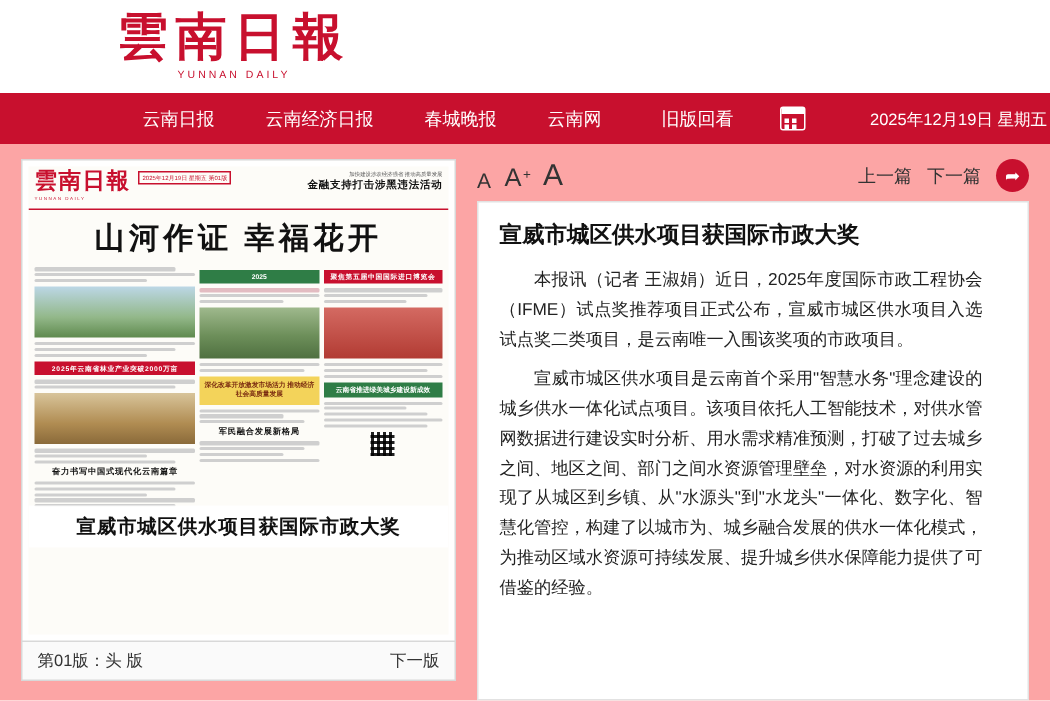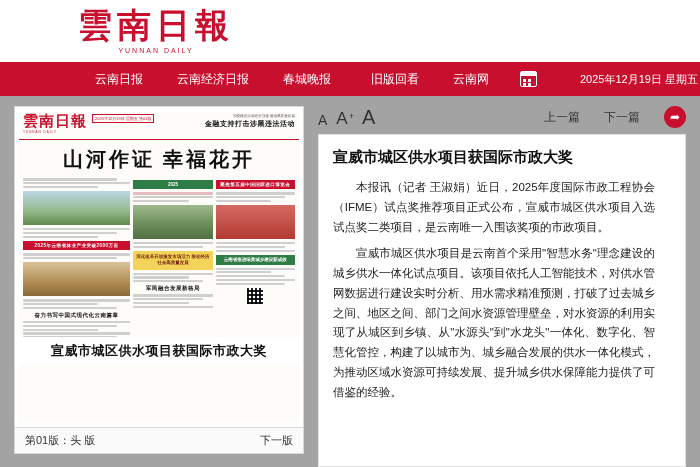--- a/index.html
+++ b/index.html
@@ -3,21 +3,21 @@
 <meta charset="utf-8">
 <style>
   * { box-sizing: border-box; }
   html, body {
     margin: 0; padding: 0;
     width: 700px; height: 467px;
     background: #ffffff;
     font-family: "Liberation Sans", sans-serif;
     overflow: hidden;
   }
-  .page { position: relative; width: 700px; height: 467px; background:#a3a3a3; }
+  .page { position: relative; width: 700px; height: 467px; background:#fca5a5; }
 
   
   .masthead {
     height: 62px;
     display: flex; align-items: center;
     padding-left: 78px;
     background: #fff;
   }
   .logo-wrap { display:flex; flex-direction:column; align-items:center; }
   .logo-cn {
@@ -179,21 +179,21 @@
   .article-tools {
     display:flex; align-items:center;
     padding-bottom: 6px;
   }
   .font-sizes { display:flex; align-items:flex-end; gap:9px; color:#333; }
   .fs { cursor:pointer; line-height:1; }
   .fs.a1 { font-size:14px; }
   .fs.a2 { font-size:17px; position:relative; }
   .fs.a2::after { content:"+"; font-size:9px; position:relative; top:-5px; left:1px; }
   .fs.a3 { font-size:20px; }
-  .tools-right { margin-left:auto; display:flex; align-items:center; gap:24px; }
+  .tools-right { margin-left:auto; display:flex; align-items:center; gap:10px; }
   .prevnext { font-size:12px; color:#333; cursor:pointer; }
   .share-btn {
     width:22px;height:22px;border-radius:50%;
     background:#c8102e;color:#fff;
     display:flex;align-items:center;justify-content:center;
     font-size:12px; cursor:pointer;
   }
   .article-box {
     border:1px solid #e2e2e2;
     background:#fff;
@@ -222,22 +222,22 @@
     <div class="logo-wrap">
       <div class="logo-cn">雲南日報</div>
       <div class="logo-en">YUNNAN DAILY</div>
     </div>
   </div>
 
   <div class="navbar">
     <div class="nav-item">云南日报</div>
     <div class="nav-item">云南经济日报</div>
     <div class="nav-item">春城晚报</div>
+    <div class="nav-item">云南网</div>
     <div class="nav-item spacer-left">旧版回看</div>
-    <div class="nav-item">云南网</div>
     <span class="cal-icon"></span>
     <div class="nav-date">2025年12月19日 星期五</div>
   </div>
 
   <div class="content">
 
     <div class="paper-col">
       <div class="paper-frame">
         <div class="paper-inner">
 

